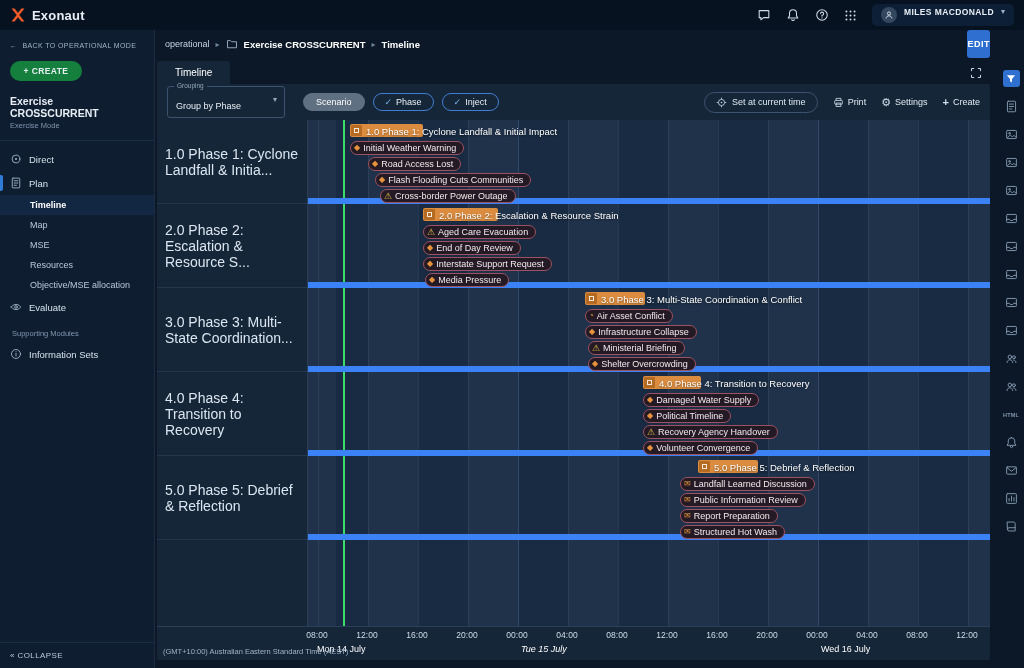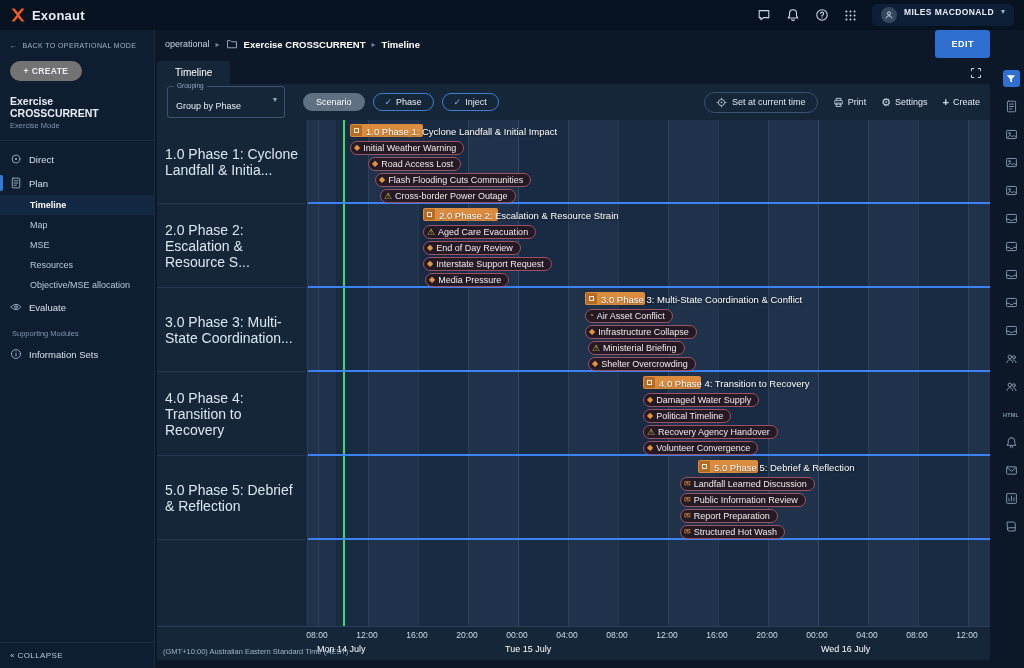--- a/index.html
+++ b/index.html
@@ -21,21 +21,21 @@
   .chev { font-size:8px; color:#9fb3c8; }
 
   
   .shell { display:flex; height:638px; }
 
   
   .sidebar { width:155px; background:#0f1d31; border-right:1px solid #1b2c42; display:flex;
     flex-direction:column; padding-top:8px; }
   .back-link { display:flex; align-items:center; gap:5px; padding:4px 10px; font-size:7px;
     color:#9fb3c8; letter-spacing:.4px; cursor:pointer; }
-  .create-btn { margin:8px 10px 10px; width:72px; background:#737373; color:#e8eef5;
+  .create-btn { margin:8px 10px 10px; width:72px; background:#15803d; color:#e8eef5;
     border:none; border-radius:12px; padding:5px 0; font-size:8.5px; font-weight:bold;
     letter-spacing:.4px; cursor:pointer; font-family:inherit; }
   .ex-title { padding:4px 10px 0; font-size:10.5px; font-weight:bold; }
   .ex-mode { padding:2px 10px 8px; font-size:7.5px; color:#8096ad; }
   .divider { height:1px; background:#1c2e46; margin:2px 0 6px; }
   .nav-item { display:flex; align-items:center; gap:7px; padding:6px 10px; font-size:9.5px;
     color:#d5e1ec; cursor:pointer; position:relative; }
   .nav-item .nav-ic { color:#9fb3c8; display:flex; align-items:center; }
   .nav-item.section-active::before { content:''; position:absolute; left:0; top:4px; bottom:4px;
     width:3px; background:#2f7bd6; border-radius:0 2px 2px 0; }
@@ -48,21 +48,21 @@
 
   
   .main { flex:1; display:flex; flex-direction:column; min-width:0; }
   .crumb-row { height:28px; display:flex; justify-content:space-between;
     padding:0 8px 0 10px; }
   .crumbs { display:flex; align-items:center; gap:6px; font-size:9px; color:#c6d4e2; }
   .crumb { cursor:pointer; }
   .crumb.strong { color:#fff; font-weight:bold; font-size:9.5px; }
   .crumb-sep { color:#6f86a0; font-size:8px; }
   .crumb-ic { color:#9fb3c8; display:flex; }
-  .edit-btn { background:#2e6fd0; color:#fff; border:none; border-radius:3px; padding:4px 16px;
+  .edit-btn { background:#2e6fd0; color:#fff; border:none; border-radius:3px; padding:4px 0;
     font-size:9px; font-weight:bold; letter-spacing:.5px; cursor:pointer; font-family:inherit; }
 
   .panel { flex:1; margin:0 8px 8px 2px; display:flex; flex-direction:column; min-height:0; }
   .tabbar { height:26px; display:flex; align-items:flex-end; }
   .tab { background:#152638; padding:6px 18px; font-size:10px; color:#fff;
     border-radius:3px 3px 0 0; cursor:pointer; }
   .tab-fill { flex:1; }
   .fs-icon { color:#cfdcea; margin:0 8px 5px 0; cursor:pointer; display:flex; }
   .panel-body { flex:1; background:#152638; display:flex; flex-direction:column; min-height:0;
     border-radius:0 2px 2px 2px; }
@@ -99,21 +99,21 @@
   .tracks-col { flex:1; position:relative; background:#182b42; border-left:1px solid #2a3f58;
     overflow:hidden; }
   .stripes { position:absolute; inset:0; z-index:0;
     background-image:
       repeating-linear-gradient(90deg, rgba(145,175,215,0.06) 0 50px, transparent 50px 100px),
       repeating-linear-gradient(90deg, rgba(145,175,215,0.10) 0 1px, transparent 1px 50px);
     background-position:60px 0, 10px 0; }
   .day-line { position:absolute; top:0; bottom:0; width:1px; background:#31496b; z-index:1; }
   .now-line { position:absolute; top:0; bottom:0; width:2px; background:#3ddc6a; z-index:1; }
   .tracks { position:relative; z-index:2; }
-  .row-track { height:84px; position:relative; border-bottom:2px solid #3b82f6; }
+  .row-track { height:84px; position:relative; border-bottom:6px solid #3b82f6; }
 
   .phase-bar { position:absolute; top:4px; height:13px; background:#db8c3e; border-radius:2px;
     cursor:pointer; }
   .phase-ic { position:absolute; left:1px; top:1px; width:11px; height:11px; background:#b66b22;
     border-radius:1px; }
   .phase-ic::after { content:''; position:absolute; inset:3px;
     border:1px solid rgba(255,255,255,.85); }
   .phase-label { position:absolute; left:16px; top:1.5px; font-size:9.5px; color:#fff;
     white-space:nowrap; text-shadow:0 1px 2px rgba(0,0,0,.5); }
 
@@ -496,21 +496,21 @@
                 <span class="tick" style="left: 260px;">04:00</span>
                 <span class="tick" style="left: 310px;">08:00</span>
                 <span class="tick" style="left: 360px;">12:00</span>
                 <span class="tick" style="left: 410px;">16:00</span>
                 <span class="tick" style="left: 460px;">20:00</span>
                 <span class="tick" style="left: 510px;">00:00</span>
                 <span class="tick" style="left: 560px;">04:00</span>
                 <span class="tick" style="left: 610px;">08:00</span>
                 <span class="tick" style="left: 660px;">12:00</span>
                 <span class="day" style="left: 6px;">Mon 14 July</span>
-                <span class="day" style="left: 194px;">Tue 15 July</span>
+                <span class="day" style="left: 210px; font-style: italic;">Tue 15 July</span>
                 <span class="day" style="left: 510px;">Wed 16 July</span>
               </div>
           </div>
         </div>
       </div>
     </div>
   </div>
 
   <aside class="rail">
       <div class="rail-btn active">

